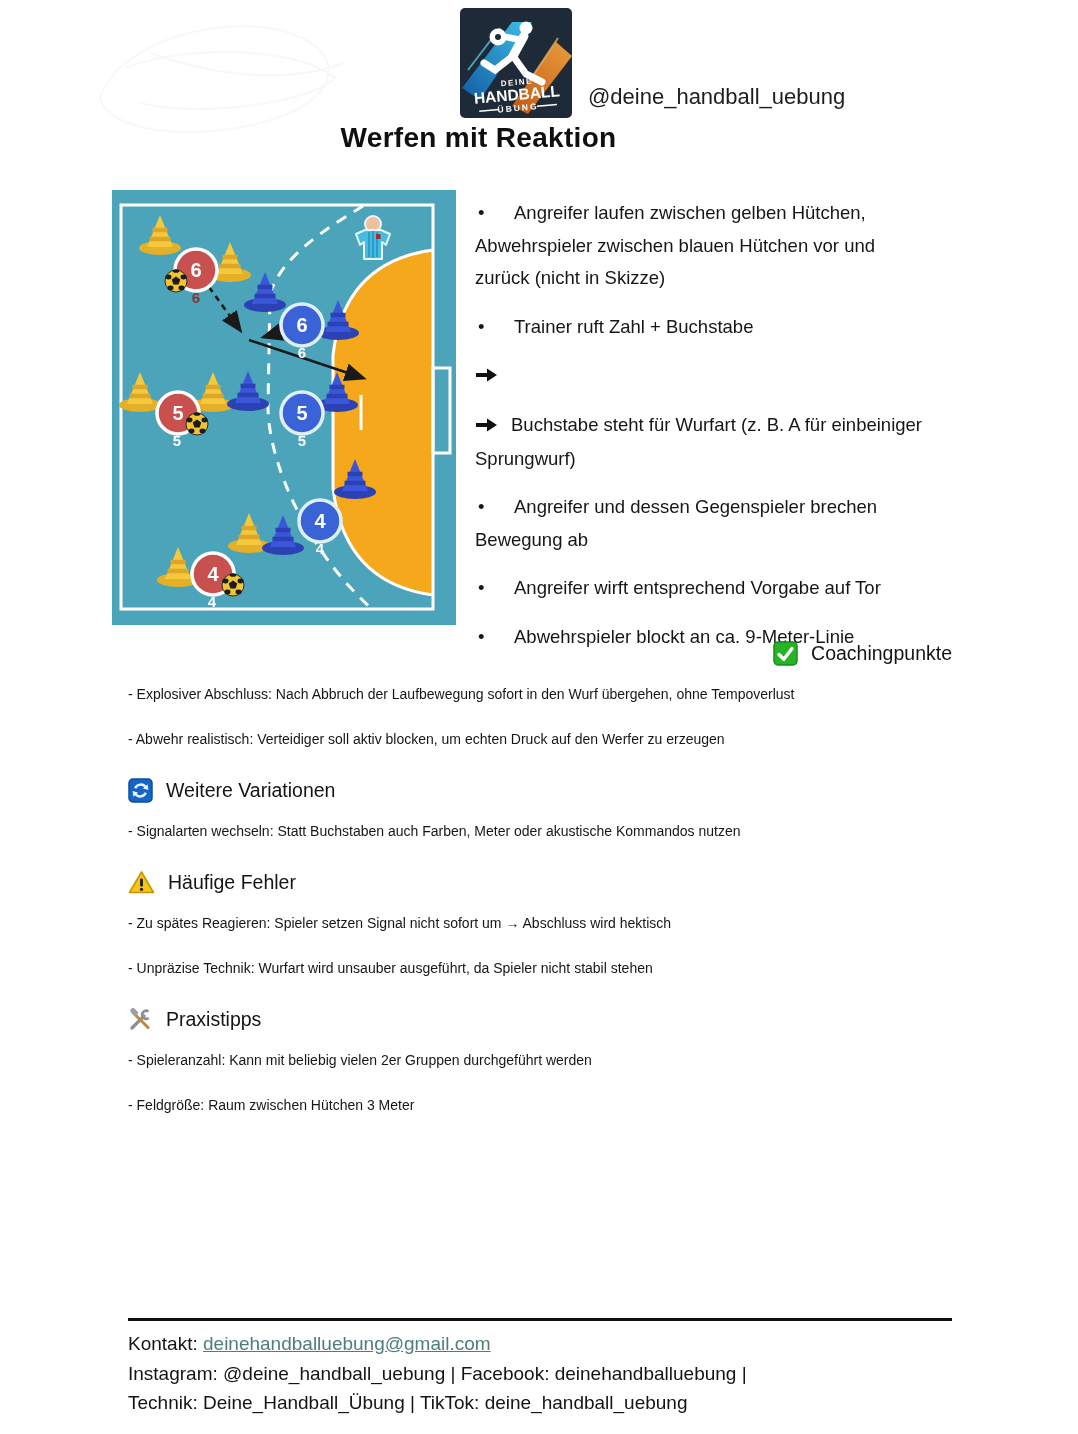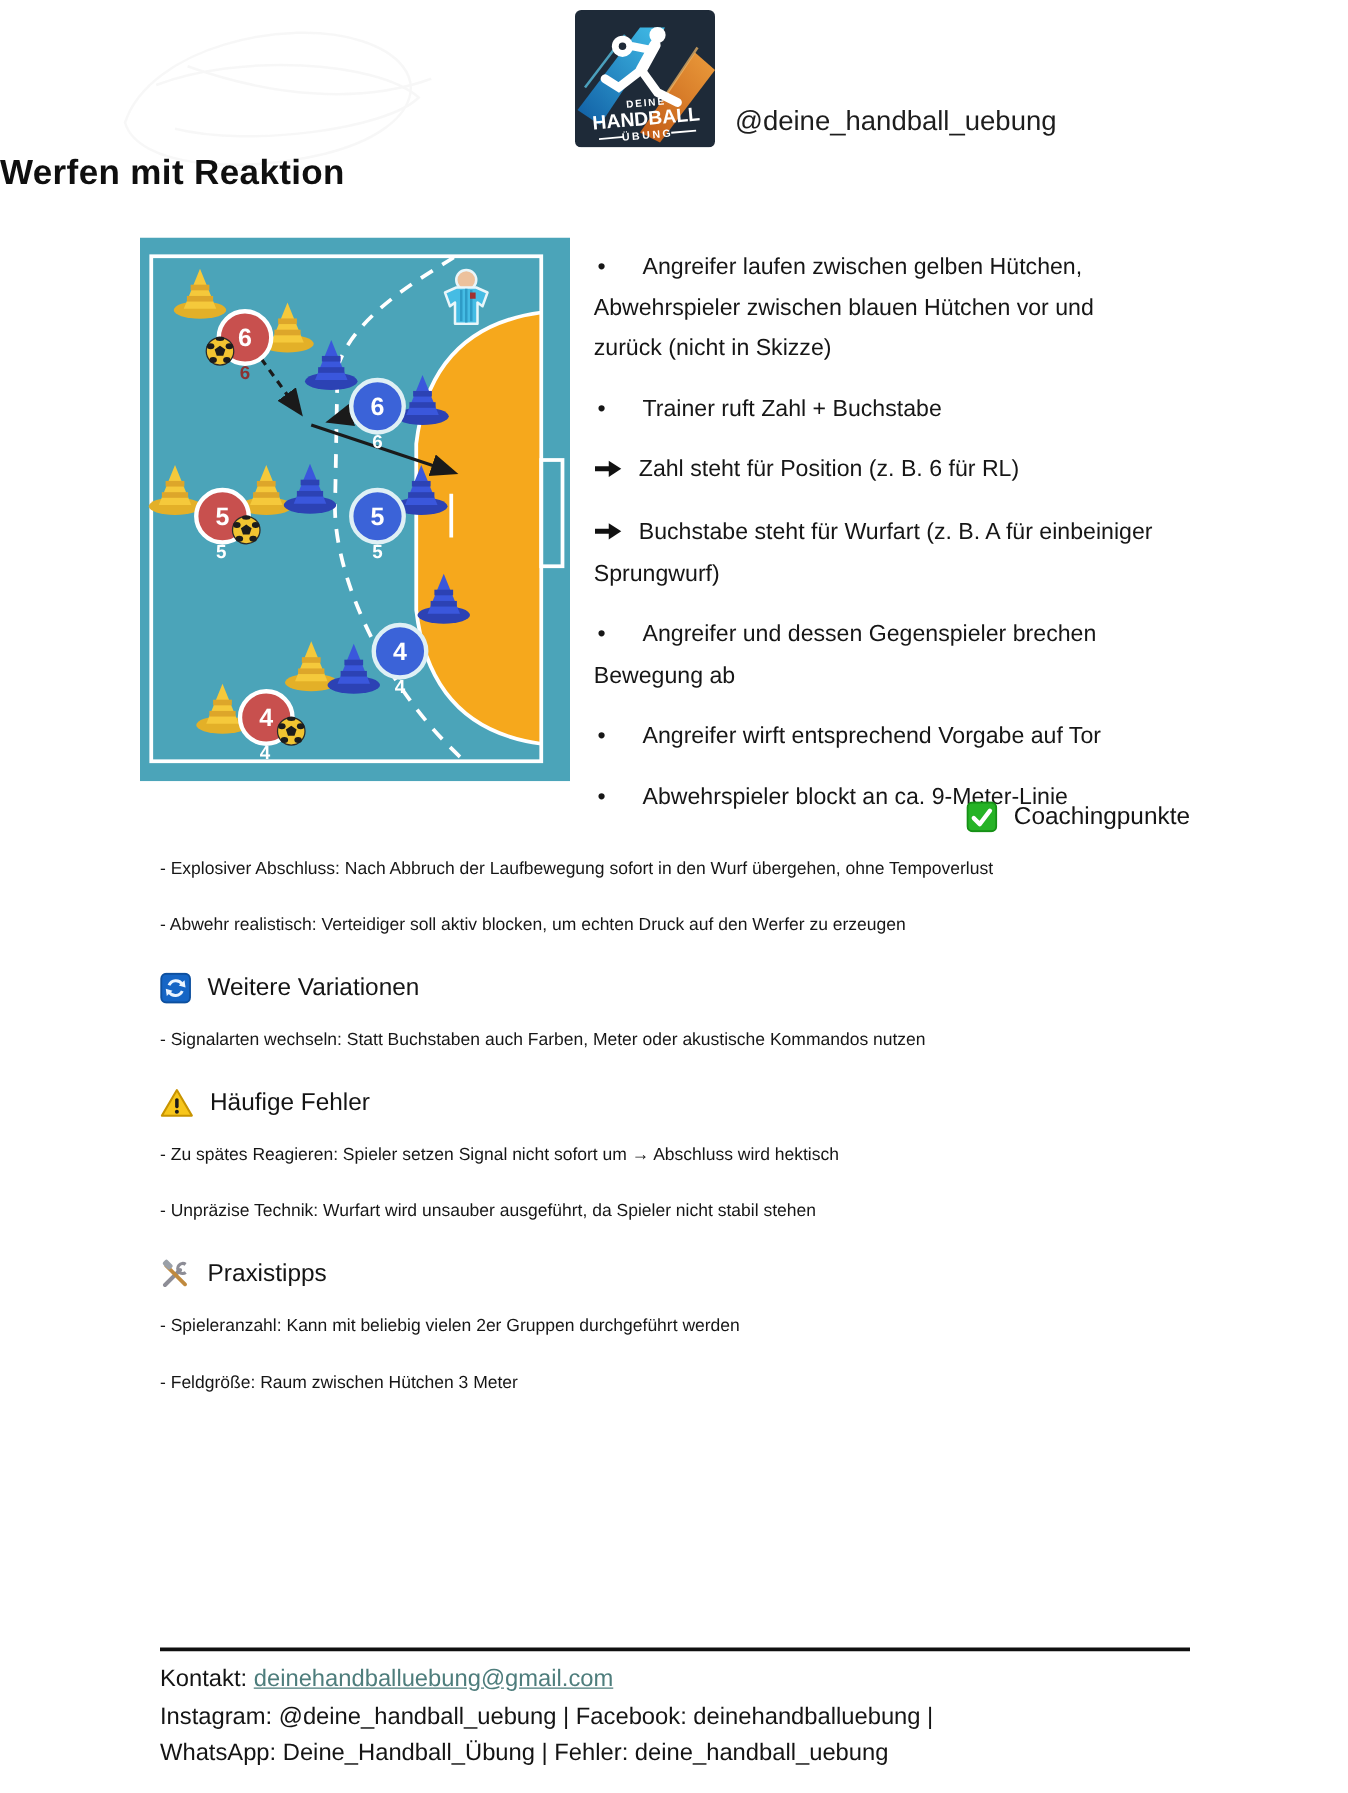--- a/index.html
+++ b/index.html
@@ -5,21 +5,21 @@
   html,body{margin:0;padding:0;background:#ffffff;}
   .page{position:relative;width:1078px;height:1434px;background:#ffffff;
         font-family:"Liberation Sans",sans-serif;color:#161616;overflow:hidden;}
 
   
   .watermark{position:absolute;left:80px;top:8px;opacity:.55;}
 
   
   .logo{position:absolute;left:460px;top:8px;width:112px;height:110px;border-radius:5px;overflow:hidden;}
   .handle{position:absolute;left:588px;top:84px;font-size:22px;color:#1d1d1d;}
-  .title{position:absolute;left:0;top:122px;width:957px;text-align:left;
+  .title{position:absolute;left:0;top:122px;width:957px;text-align:center;
          font-size:28px;font-weight:bold;color:#0f0f0f;letter-spacing:.3px;}
 
   
   .court{position:absolute;left:112px;top:190px;}
 
   
   .bullets{position:absolute;left:475px;top:181px;width:447px;
            font-size:18.5px;line-height:32.6px;color:#161616;}
   .b-row{margin:16px 0 2px 0;}
   .mark{display:inline-block;width:36px;padding-left:3px;}
@@ -201,21 +201,21 @@
     </g>
     <text x="208" y="364" text-anchor="middle" font-size="15" font-weight="bold" fill="#ffffff">4</text>
   </svg>
 
   <div class="bullets">
     <div class="b-row"><span class="mark">•</span><span>Angreifer laufen zwischen gelben Hütchen, Abwehrspieler zwischen blauen Hütchen vor und zurück (nicht in Skizze)</span></div>
     <div class="b-row"><span class="mark">•</span><span>Trainer ruft Zahl + Buchstabe</span></div>
     <div class="b-row"><span class="mark-arrow"><svg width="23" height="14" viewBox="0 0 23 14">
             <line x1="1" y1="7" x2="13" y2="7" stroke="#111" stroke-width="4"></line>
             <polygon points="12,0.5 22,7 12,13.5" fill="#111"></polygon>
-          </svg></span><span>Zahl steht für Position (z. B. 6 für RL)</span></div>
+          </svg></span></div>
     <div class="b-row"><span class="mark-arrow"><svg width="23" height="14" viewBox="0 0 23 14">
             <line x1="1" y1="7" x2="13" y2="7" stroke="#111" stroke-width="4"></line>
             <polygon points="12,0.5 22,7 12,13.5" fill="#111"></polygon>
           </svg></span><span>Buchstabe steht für Wurfart (z. B. A für einbeiniger Sprungwurf)</span></div>
     <div class="b-row"><span class="mark">•</span><span>Angreifer und dessen Gegenspieler brechen Bewegung ab</span></div>
     <div class="b-row"><span class="mark">•</span><span>Angreifer wirft entsprechend Vorgabe auf Tor</span></div>
     <div class="b-row"><span class="mark">•</span><span>Abwehrspieler blockt an ca. 9-Meter-Linie</span></div>
   </div>
 
   <div class="sections">
@@ -275,16 +275,16 @@
 
   </div>
 
   <div class="footer">
     <div class="rule"></div>
     <div class="f-line">
       <span>Kontakt:</span>
       <span class="email-link">deinehandballuebung@gmail.com</span>
     </div>
     <div class="f-line">Instagram: @deine_handball_uebung | Facebook: deinehandballuebung |</div>
-    <div class="f-line">WhatsApp: Deine_Handball_Übung | Fehler: deine_handball_uebung</div>
+    <div class="f-line">Technik: Deine_Handball_Übung | TikTok: deine_handball_uebung</div>
   </div>
 
 </div>
 
 </body></html>

